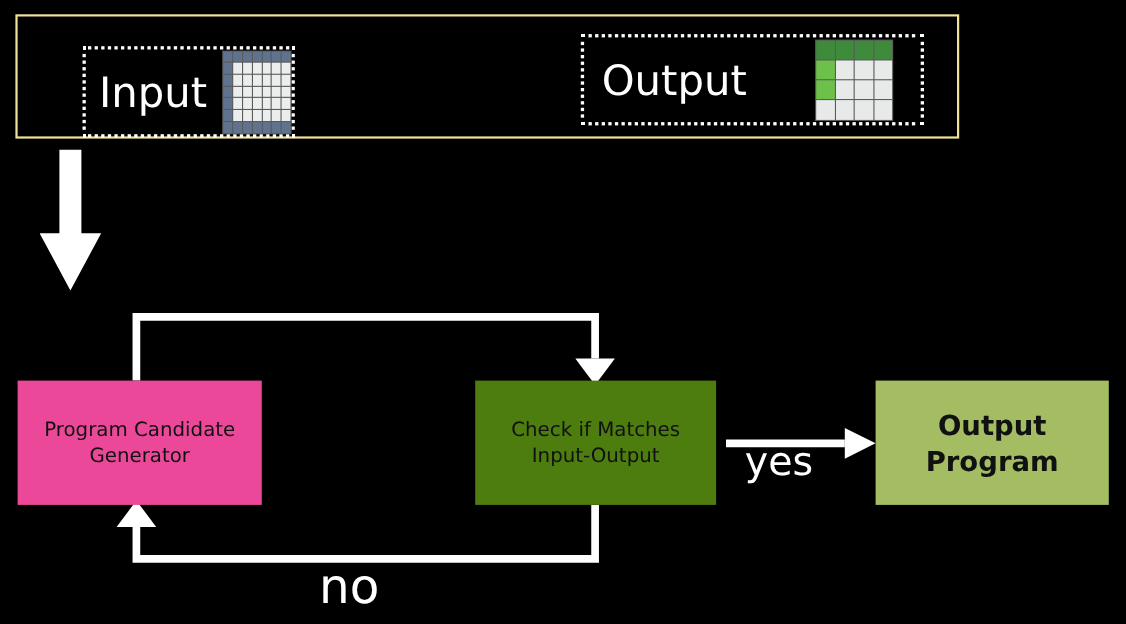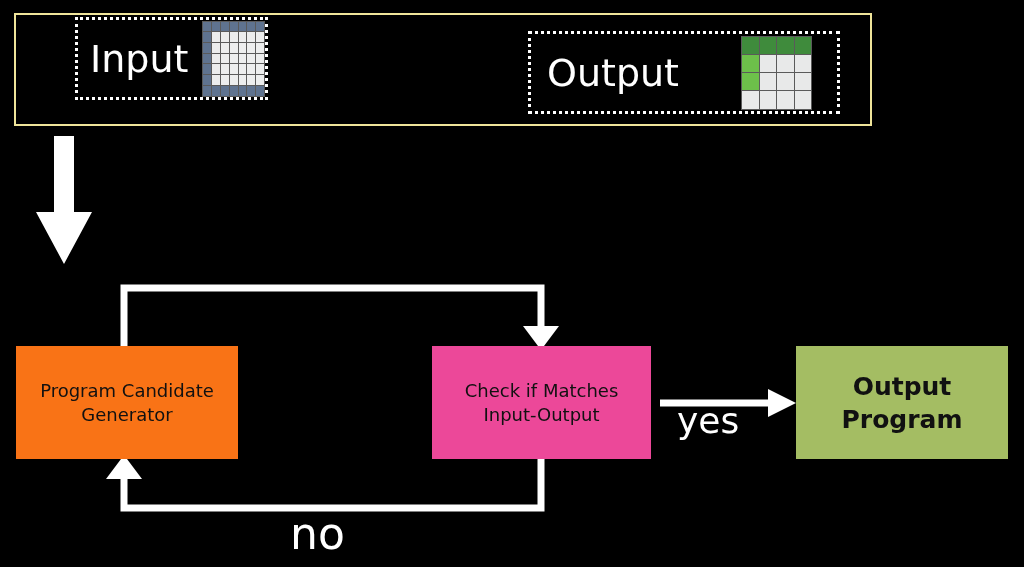--- a/index.html
+++ b/index.html
@@ -30,21 +30,21 @@
   .io-panel {
     position: absolute;
     border: 3px dotted #ffffff;
     box-sizing: border-box;
     display: flex;
     flex-direction: row;
     align-items: center;
   }
   #input-panel {
     left: 59px;
-    top: 2px;
+    top: 27px;
     width: 193px;
     height: 83px;
     padding-left: 12px;
     align-items: center;
   }
   #output-panel {
     left: 512px;
     top: 16px;
     width: 312px;
     height: 83px;
@@ -104,29 +104,29 @@
     justify-content: center;
     text-align: center;
     color: #111111;
     line-height: 1.32;
   }
   #box-generator {
     left: 16px;
     top: 346px;
     width: 222px;
     height: 113px;
-    background: #f97316;
+    background: #ec4899;
     font-size: 18px;
   }
   #box-check {
     left: 432px;
     top: 346px;
     width: 219px;
     height: 113px;
-    background: #ec4899;
+    background: #4d7c0f;
     font-size: 18px;
   }
   #box-output {
     left: 796px;
     top: 346px;
     width: 212px;
     height: 113px;
     background: #a4bd63;
     font-size: 25px;
     font-weight: bold;

